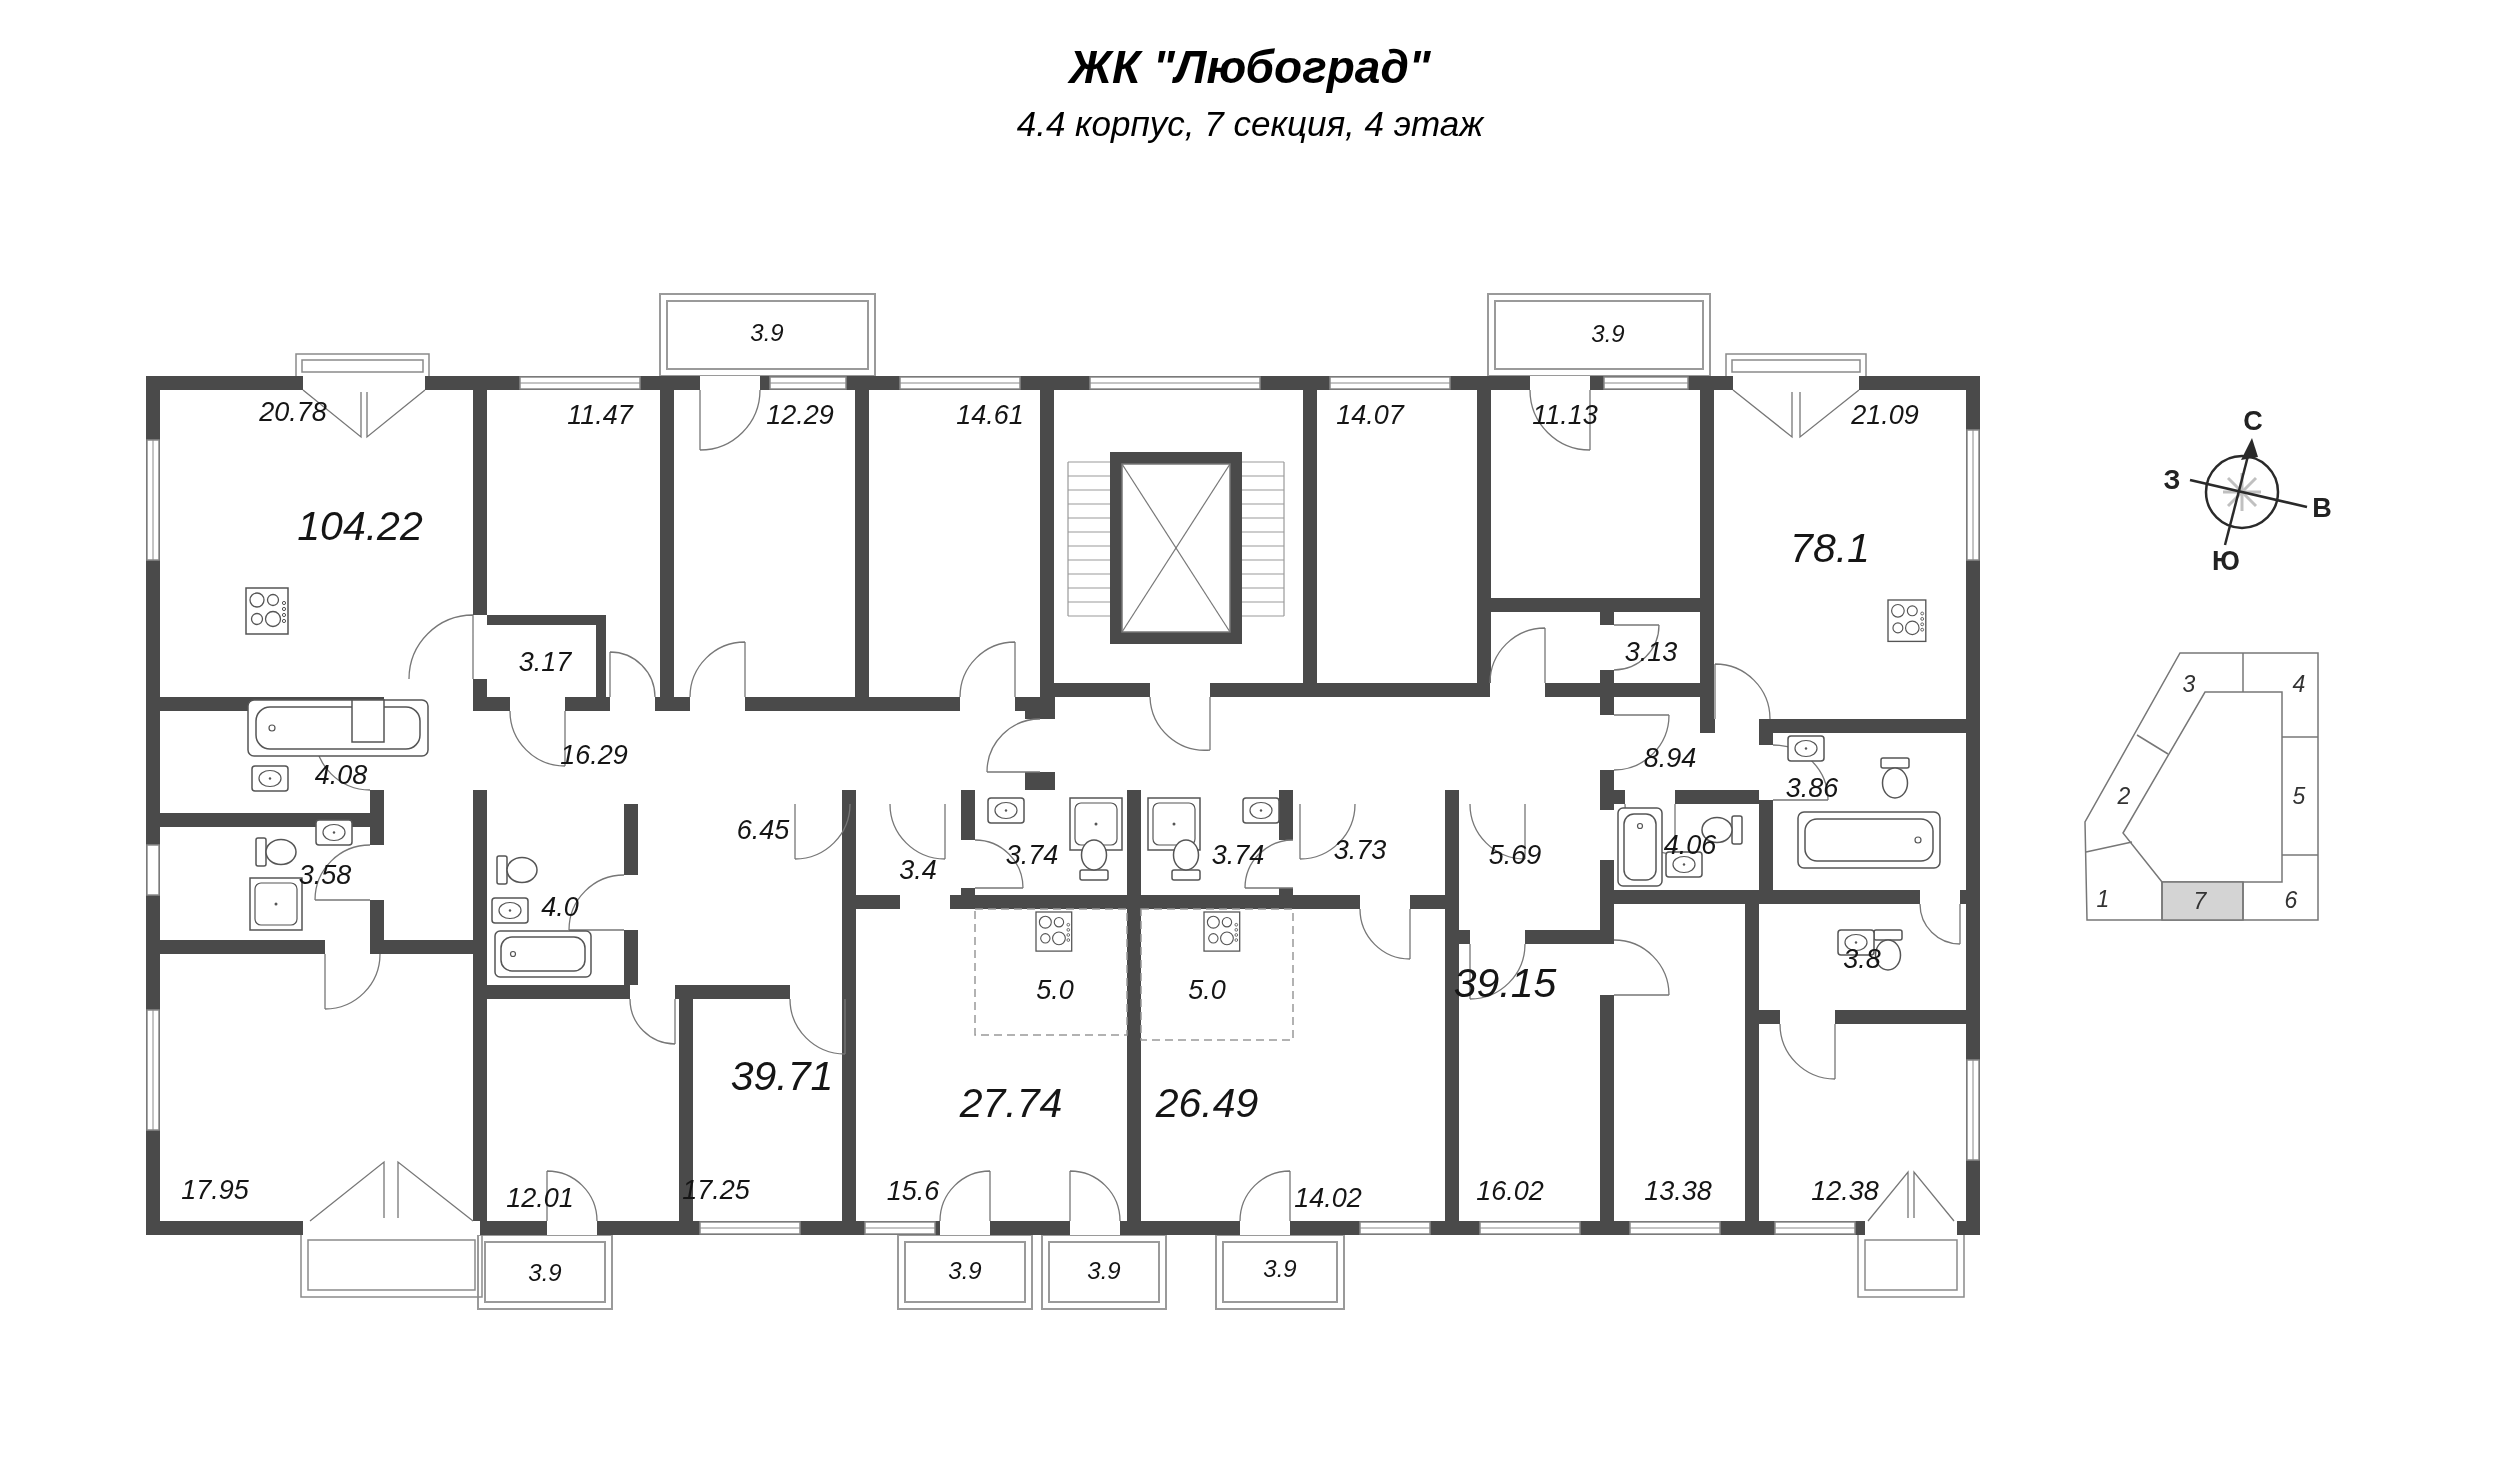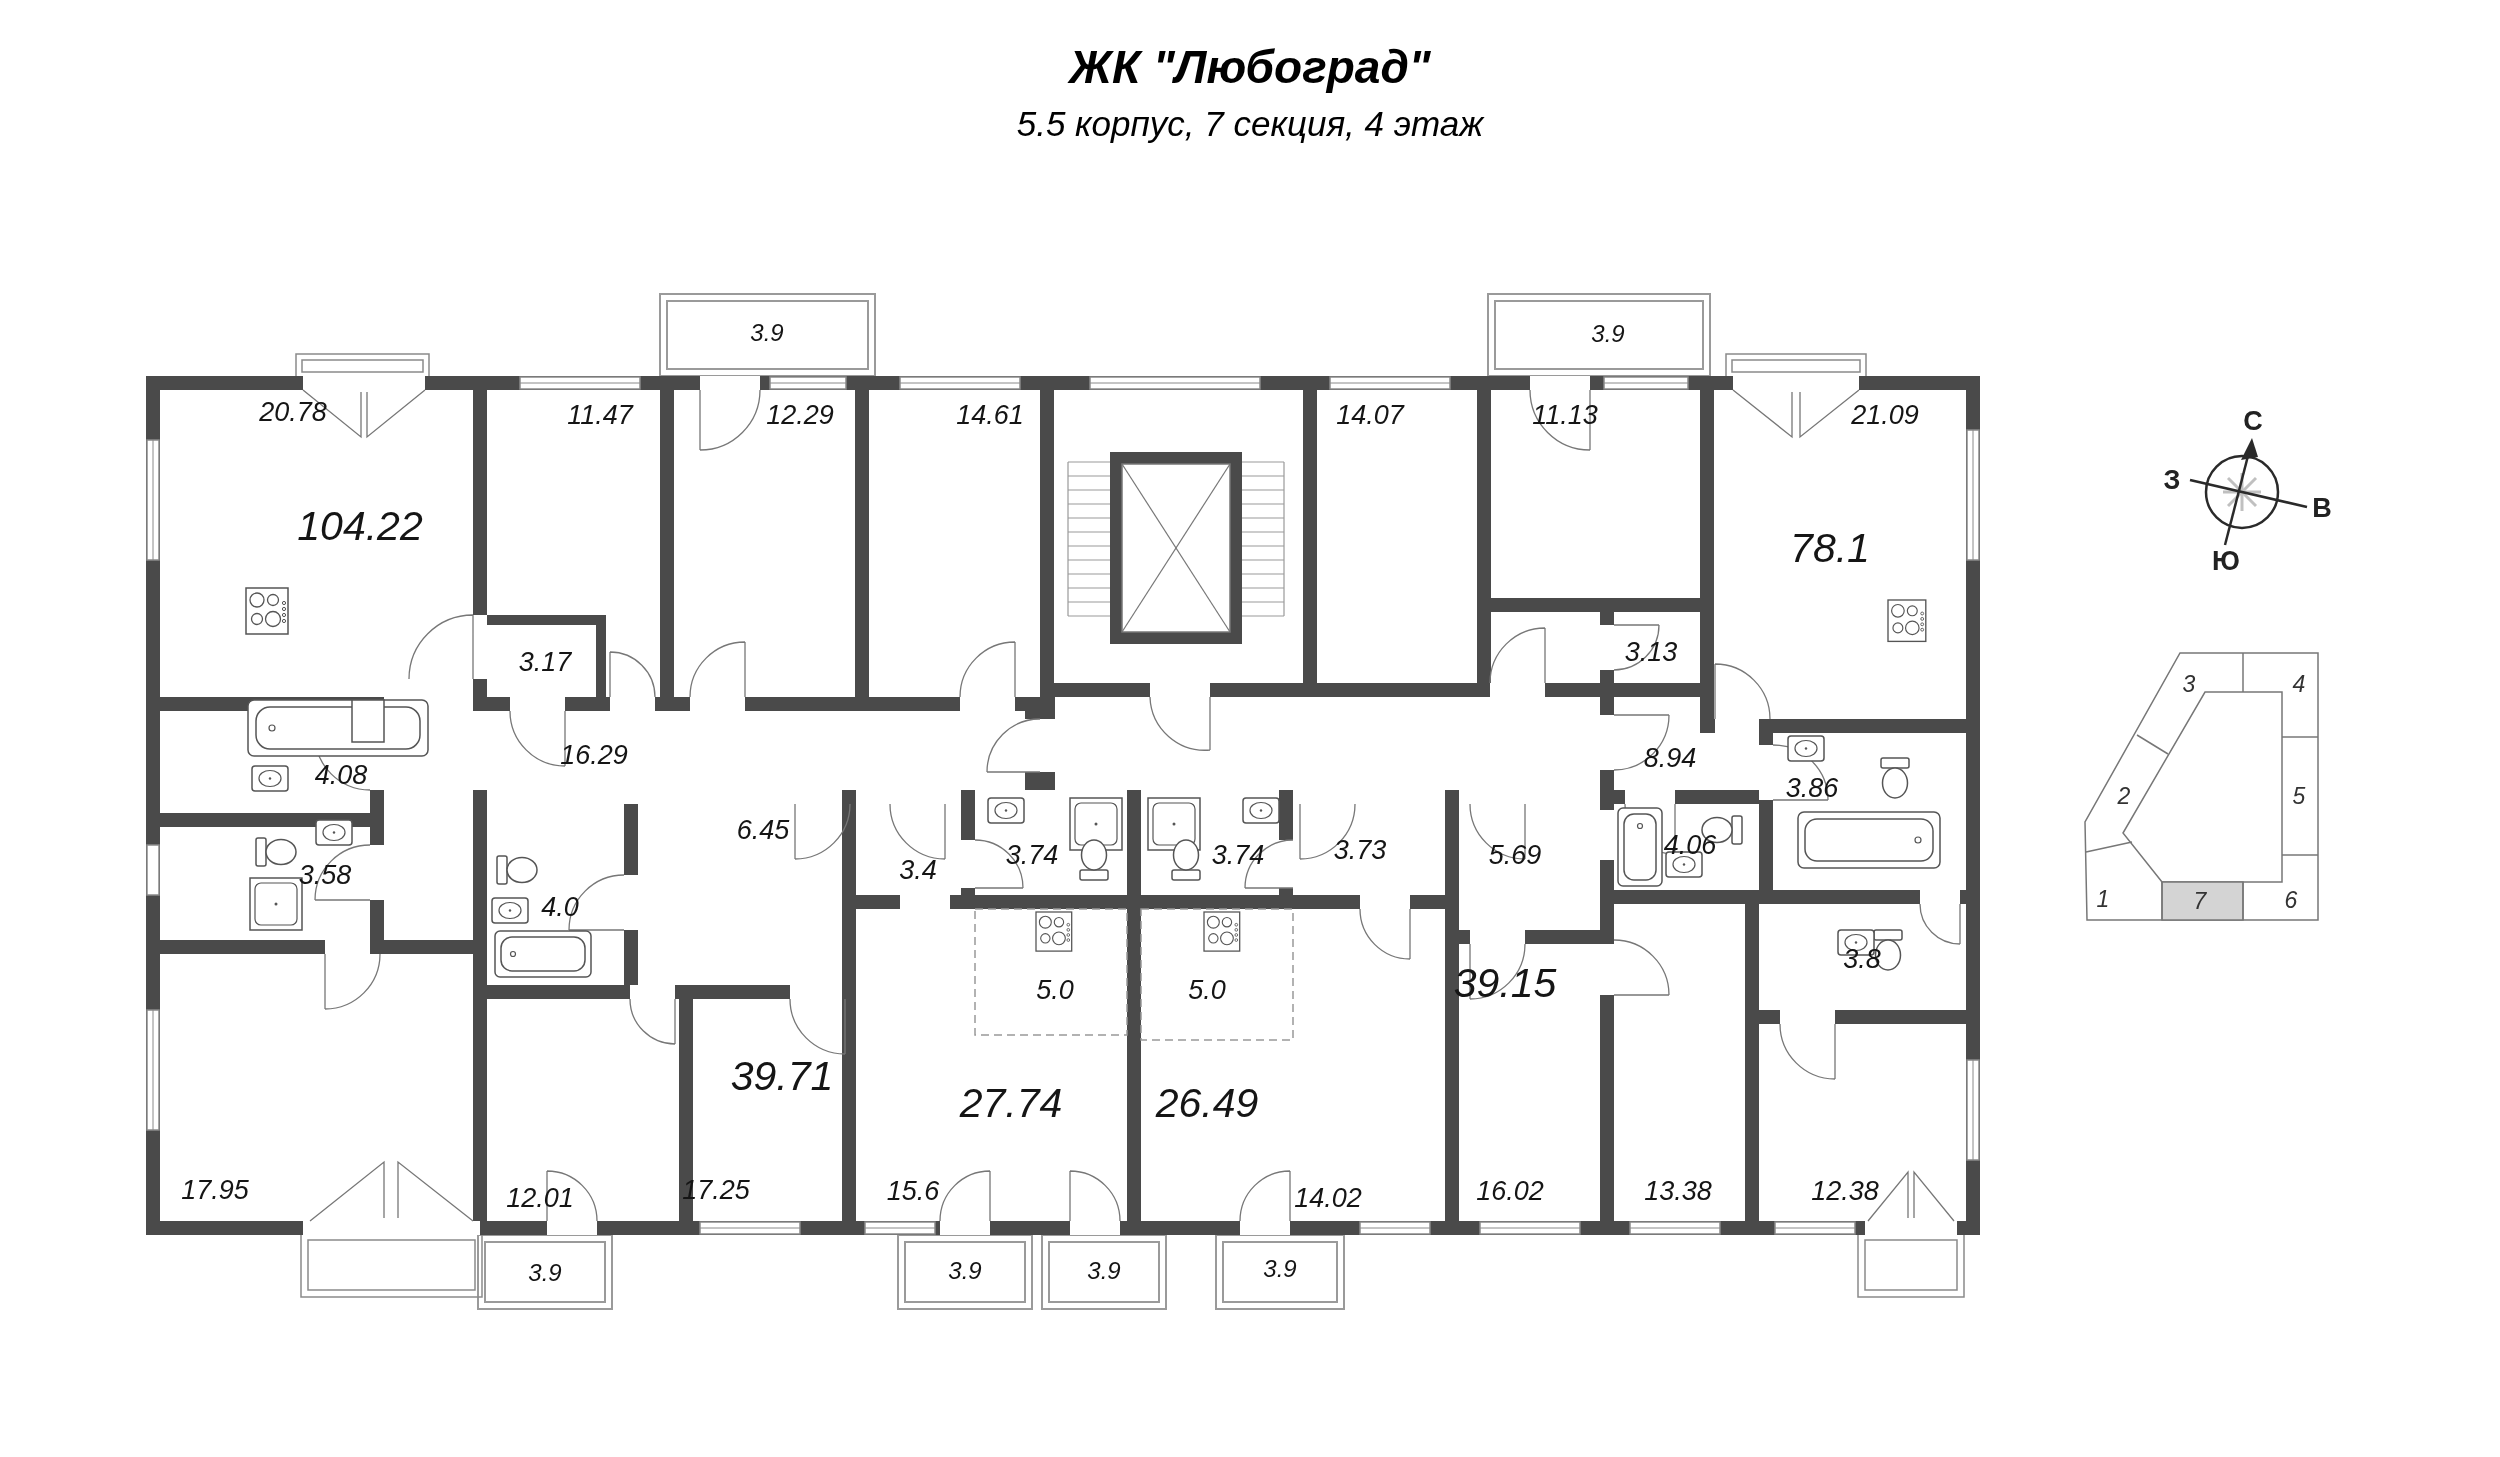--- a/index.html
+++ b/index.html
@@ -13,21 +13,21 @@
   .al{font-size:41px;text-anchor:middle;}
   .bl{font-size:24px;text-anchor:middle;}
   .cl{font-size:27px;font-style:normal;font-weight:bold;text-anchor:middle;fill:#222;}
   .ml{font-size:23px;text-anchor:middle;fill:#333;}
 </style>
 </head>
 <body>
 
 <div class="hdr">
   <div class="t">ЖК "Любоград"</div>
-  <div class="s">5.5 корпус, 7 секция, 4 этаж</div>
+  <div class="s">4.4 корпус, 7 секция, 4 этаж</div>
 </div>
 
 <svg width="2500" height="1457" viewBox="0 0 2500 1457">
   <defs>
     <symbol id="toilet" overflow="visible">
       <rect x="0" y="-14" width="10" height="28" rx="2" fill="#fff" stroke="#555" stroke-width="1.5"></rect>
       <ellipse cx="25" cy="0" rx="15" ry="12.5" fill="#fff" stroke="#555" stroke-width="1.5"></ellipse>
     </symbol>
     <symbol id="sink" overflow="visible">
       <rect x="0" y="0" width="36" height="25" rx="3" fill="#fff" stroke="#555" stroke-width="1.5"></rect>

